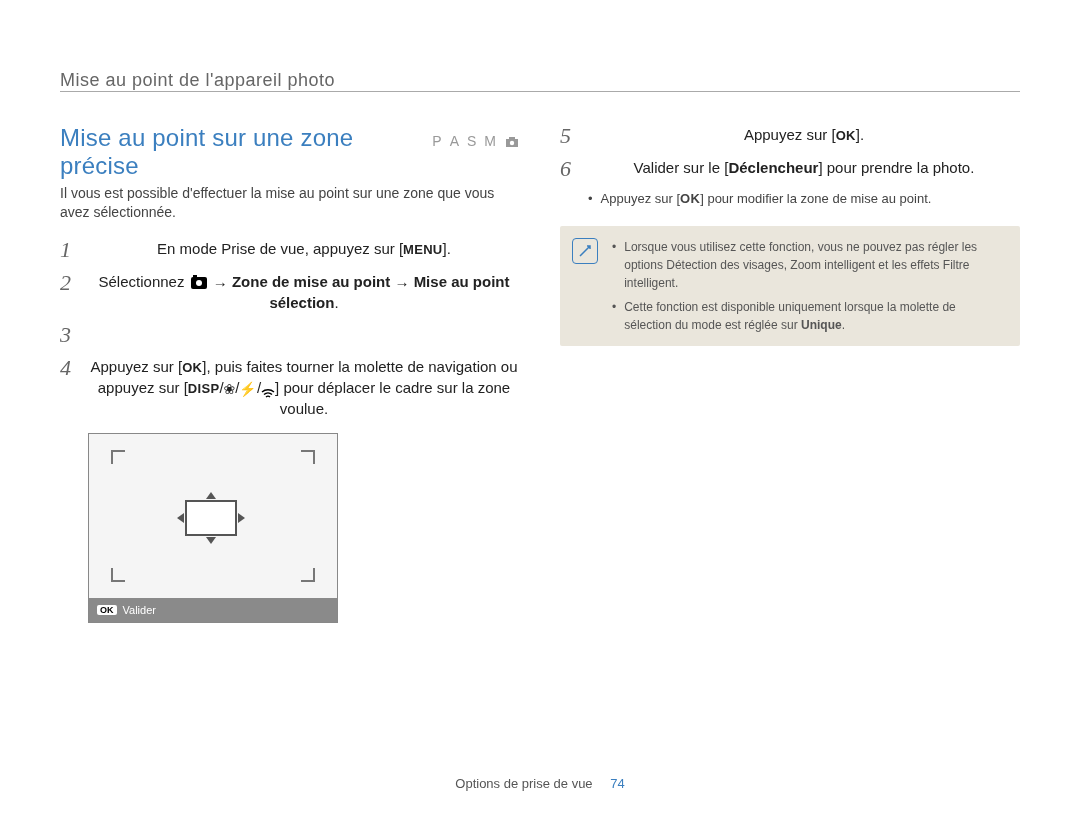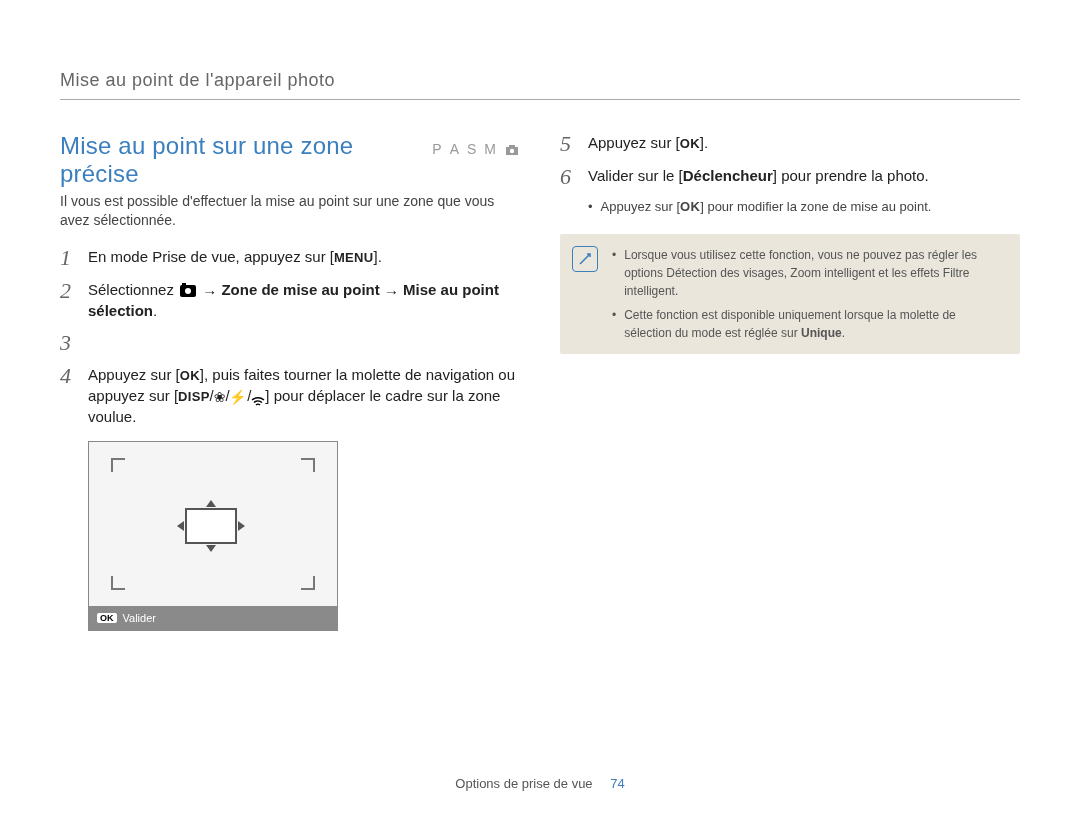--- a/index.html
+++ b/index.html
@@ -14,21 +14,20 @@
       position:relative;
       width:1080px; height:815px;
       padding:70px 60px 0 60px;
     }
     .header {
       font-size:18px;
       font-weight:300;
       color:#666;
       letter-spacing:.5px;
       border-bottom:1px solid #aaa;
-      padding-bottom:8px;
       margin-bottom:32px;
     }
     .columns {
       display:flex;
       gap:40px;
     }
     .col { flex:1; }
     .section-title {
       display:flex; align-items:baseline; 
       margin-bottom:4px;
@@ -51,21 +50,21 @@
     ol.steps { list-style:none; counter-reset:none; }
     ol.steps > li {
       display:flex; align-items:flex-start;
       margin-bottom:10px;
       font-size:15px; line-height:1.4;
     }
     ol.steps > li .num {
       font-style:italic; font-size:22px; font-family:Georgia, serif;
       color:#666; width:28px; flex-shrink:0; line-height:1; margin-top:1px;
     }
-    ol.steps > li .txt { flex:1; }
+    ol.steps > li .txt { flex:1;text-align:center; }
     .key {
       display:inline-block;
       font-weight:700;
       font-size:13px;
       vertical-align:baseline;
       letter-spacing:.3px;
     }
     .bold { font-weight:700; }
     .cam-icon {
       display:inline-block; width:16px; height:12px; vertical-align:middle;

